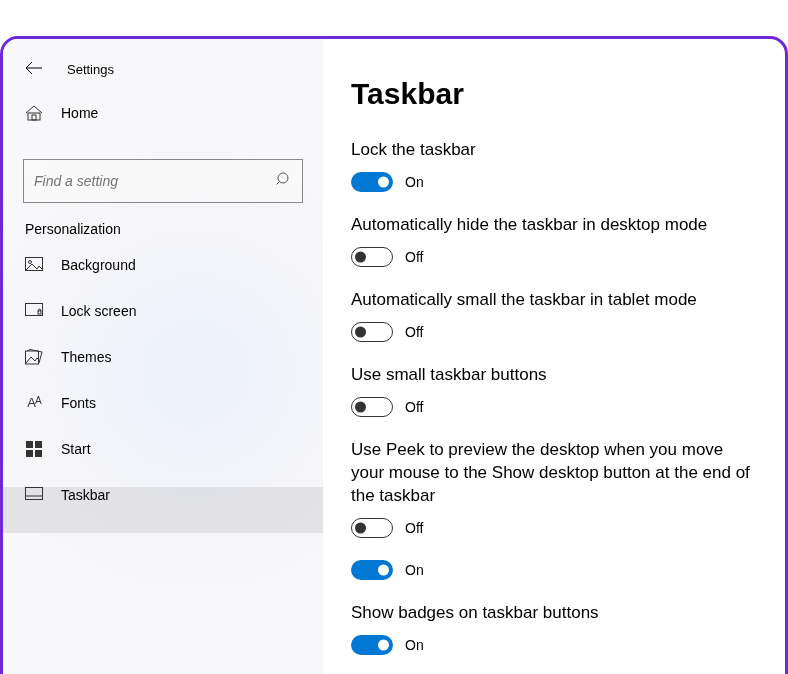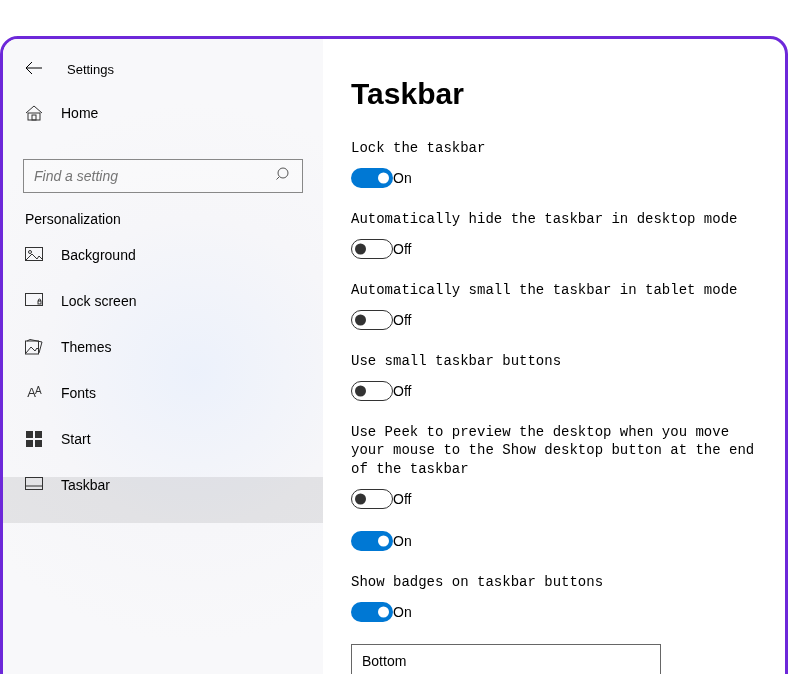--- a/index.html
+++ b/index.html
@@ -12,35 +12,35 @@
   }
   .header-row { display: flex; align-items: center; height: 32px; padding-left: 22px; gap: 24px; font-size: 13px; }
   .back-btn { cursor: pointer; }
   .home-row, .nav-item {
     display: flex; align-items: flex-start; height: 46px; padding-left: 22px; gap: 18px; font-size: 14px; cursor: pointer;
   }
   .home-row { margin-top: 20px; }
   .nav-item.selected { background: rgba(0,0,0,0.08); }
   .search-wrap { padding: 8px 20px 0 20px; }
   .search-box {
-    width: 100%; height: 34px; border: 1px solid #888; background: rgba(255,255,255,0.25);
+    width: 100%; height: 44px; border: 1px solid #888; background: rgba(255,255,255,0.25);
     display: flex; align-items: center; padding: 0 10px; justify-content: space-between;
   }
   .search-box input {
     border: none; background: transparent; outline: none; font-size: 14px; font-style: italic; color: #555; flex: 1;
   }
   .category { font-weight: 400; font-size: 14px; padding: 18px 0 14px 22px; }
   .nav-list { margin-top: 6px; }
   .icon { width: 18px; display: flex; justify-content: center; color: #333; }
   .icon svg { display: block; }
   .main { flex: 1; padding: 38px 24px 0 28px; overflow-y: auto; }
   .main h1 { font-size: 30px; font-weight: 600; margin-bottom: 28px; }
   .setting { margin-bottom: 22px; }
-  .setting-label { font-size: 14px; margin-bottom: 10px; line-height: 1.35; max-width: 420px; font-family: Liberation Mono, monospace; }
-  .toggle-row { display: flex; align-items: center; }
+  .setting-label { font-size: 17px; margin-bottom: 10px; line-height: 1.35; max-width: 420px; }
+  .toggle-row { display: flex; align-items: center; gap: 12px; }
   .toggle { width: 42px; height: 20px; border-radius: 11px; position: relative; cursor: pointer; }
   .toggle.on { background: #0078d4; }
   .toggle.off { background: #fff; border: 1.5px solid #333; }
   .toggle .knob { width: 11px; height: 11px; border-radius: 50%; position: absolute; top: 50%; transform: translateY(-50%); }
   .toggle.on .knob { background: #fff; right: 4px; }
   .toggle.off .knob { background: #333; left: 3px; }
   .toggle-state { font-size: 14px; }
   .dropdown-label { font-size: 14px; margin-bottom: 10px; }
   .dropdown {
     width: 310px; height: 34px; border: 1px solid #666; display: flex; align-items: center; justify-content: space-between;

